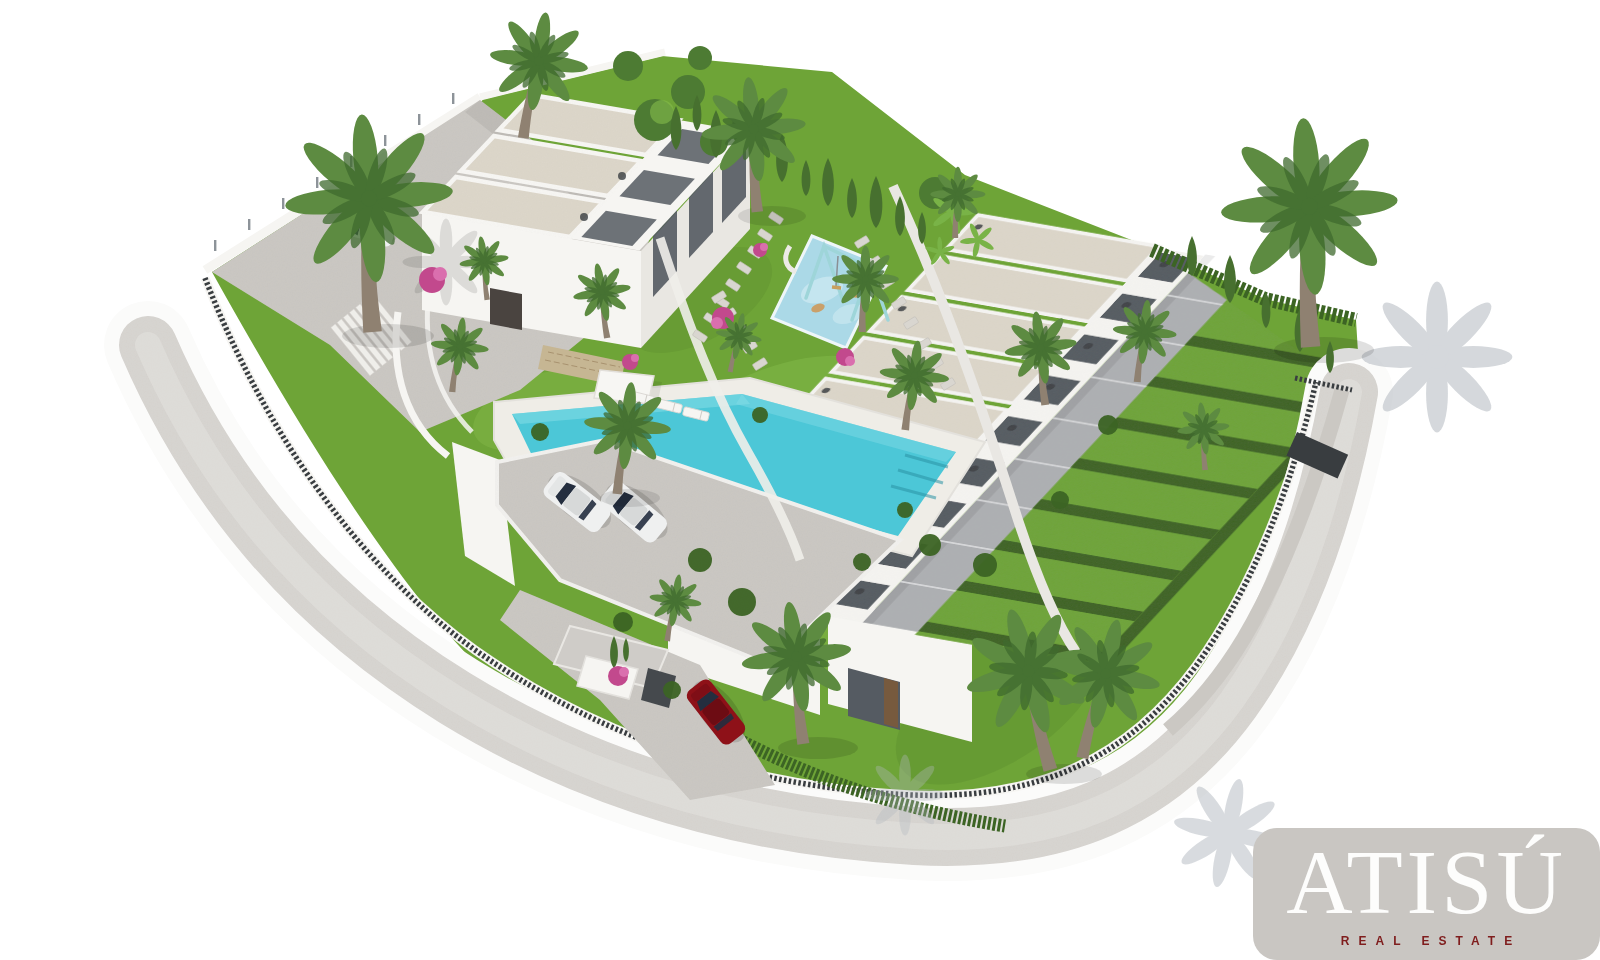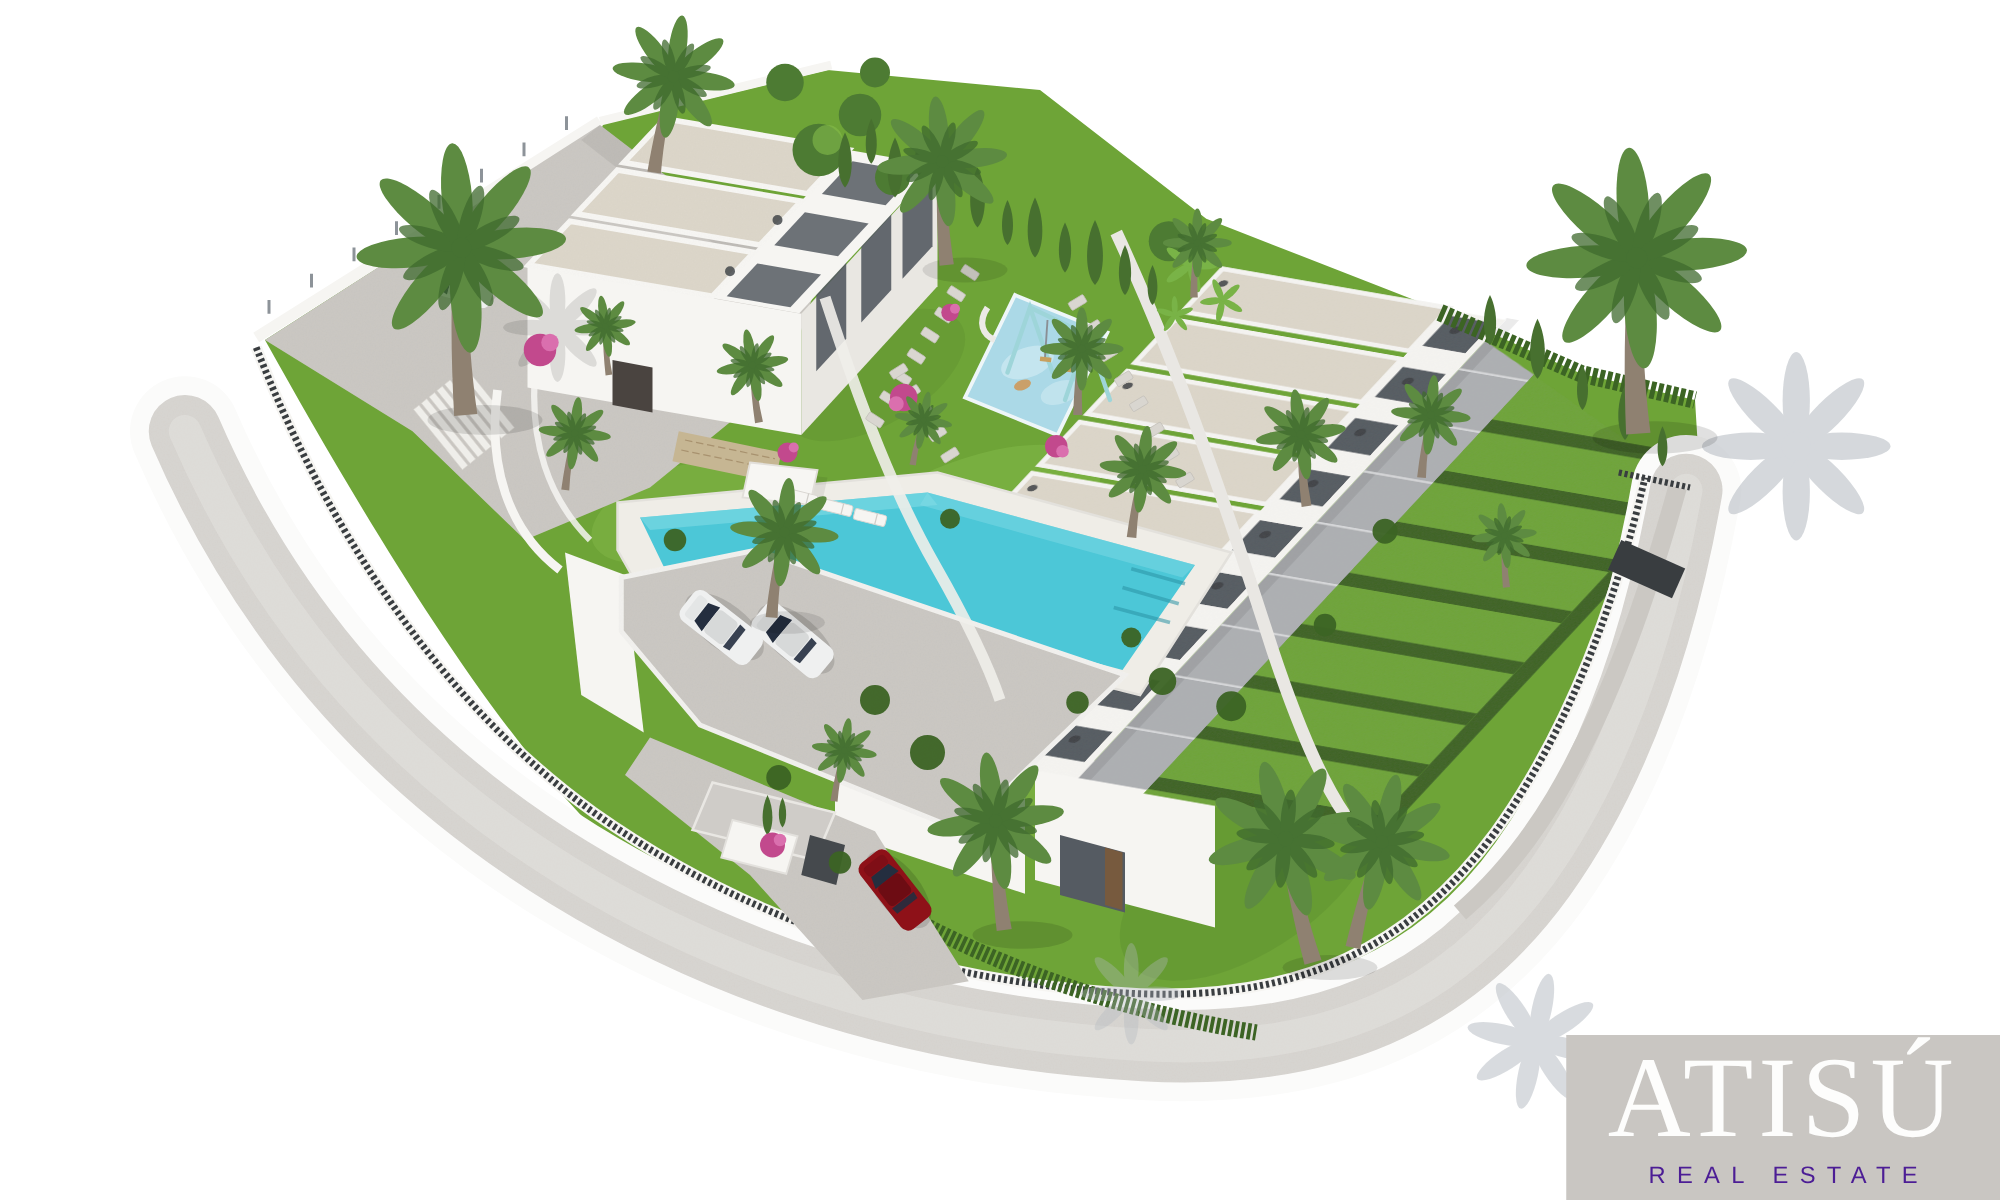--- a/index.html
+++ b/index.html
@@ -1,25 +1,25 @@
 <!DOCTYPE html>
 <html lang="en" style="--bg: #ffffff; --grass: #6ea437; --grassLight: #86bc4b; --grassDark: #4f7d28; --hedge: #3c6424; --cypress: #47702f; --canopyTree: #4d7b33; --banana: #79b347; --palmFrond: #5d8b41; --palmFrondDark: #3f6a2e; --palmTrunk: #8f8171; --roof: #ddd7ca; --wallWhite: #f6f5f2; --wallShade: #e9e7e2; --road: #d8d5d1; --roadLight: #e4e2de; --curb: #fbfbfa; --concrete: #cbc8c3; --patio: #aeb0b3; --glassDark: #555b62; --fenceDark: #393d40; --pool: #4cc7d7; --poolLight: #85dce6; --deck: #efede7; --stone: #c6b693; --playPad: #abd9e7; --playFrame: #9ed5d9; --carRed: #8e1118; --carGlass: #242e3f; --pink: #c2498d; --pinkLight: #da6fae; --shadow: #b3b9c0; --doorBrown: #7b5a3b; --logoBg: #c9c6c2; --logoText: #fdfdfc;"><head>
 <meta charset="utf-8">
 <style>
   html,body{margin:0;padding:0;background:#fff;}
   .stage{position:relative;width:1600px;height:960px;overflow:hidden;background:var(--bg,#fff);
          font-family:"Liberation Sans",sans-serif;}
   .stage svg{display:block;}
   .watermark{position:absolute;left:1253px;top:828px;width:347px;height:132px;
     background:var(--logoBg,#c9c6c2);color:var(--logoText,#fdfdfc);
-    display:flex;flex-direction:column;align-items:center;justify-content:center;}
+    display:flex;flex-direction:column;align-items:center;justify-content:center;border-radius:24px;}
   .brand{font-family:"Liberation Serif",serif;font-size:92px;line-height:0.92;
     letter-spacing:4px;font-weight:400;}
-  .tagline{font-family:"Liberation Sans",sans-serif;font-size:19px;letter-spacing:9px;
-    text-indent:9px;margin-top:9px;font-weight:400;color:#4c1d95;}
+  .tagline{font-family:"Liberation Sans",sans-serif;font-size:12px;letter-spacing:9px;
+    text-indent:9px;margin-top:9px;font-weight:700;color:#7f1d1d;}
   
   .fGrass{fill:var(--grass)} .fHedge{fill:var(--hedge)} .fRoof{fill:var(--roof)}
   .fWall{fill:var(--wallWhite)} .fShade{fill:var(--wallShade)} .fConc{fill:var(--concrete)}
   .fPatio{fill:var(--patio)} .fGlass{fill:var(--glassDark)} .fFence{fill:var(--fenceDark)}
   .fPool{fill:var(--pool)} .fDeck{fill:var(--deck)} .fPad{fill:var(--playPad)}
   .fPink{fill:var(--pink)} .fStone{fill:var(--stone)}
 </style>
 </head>
 <body>
 

